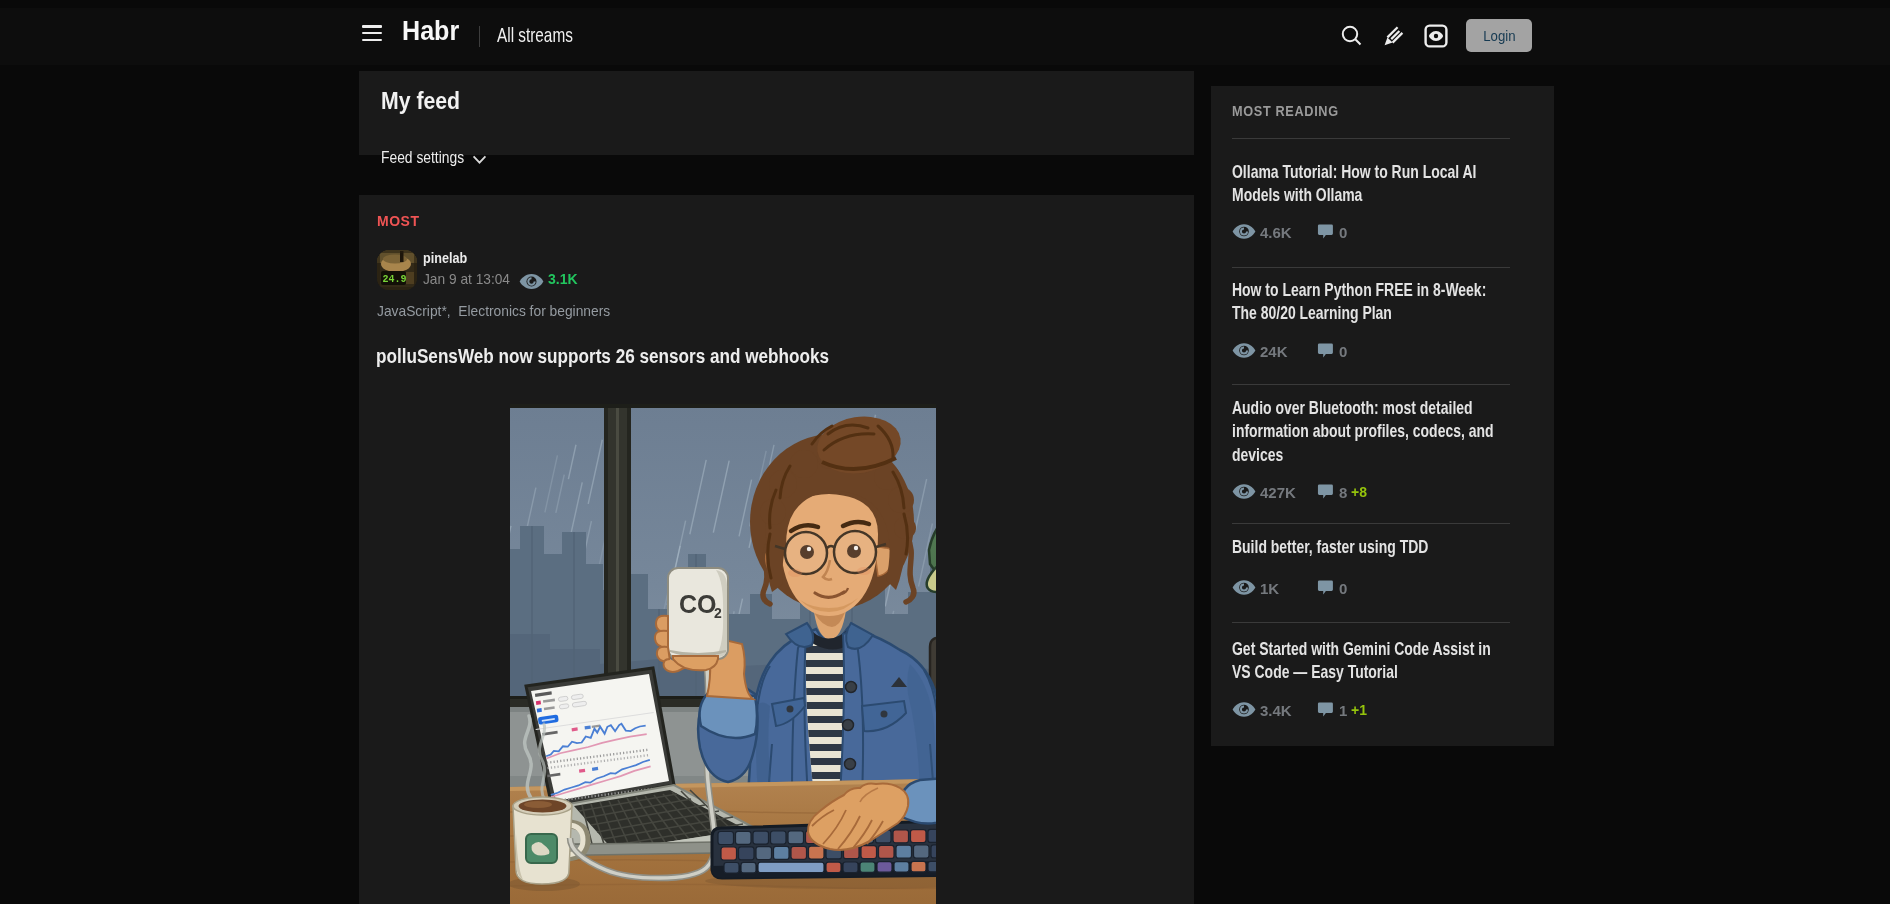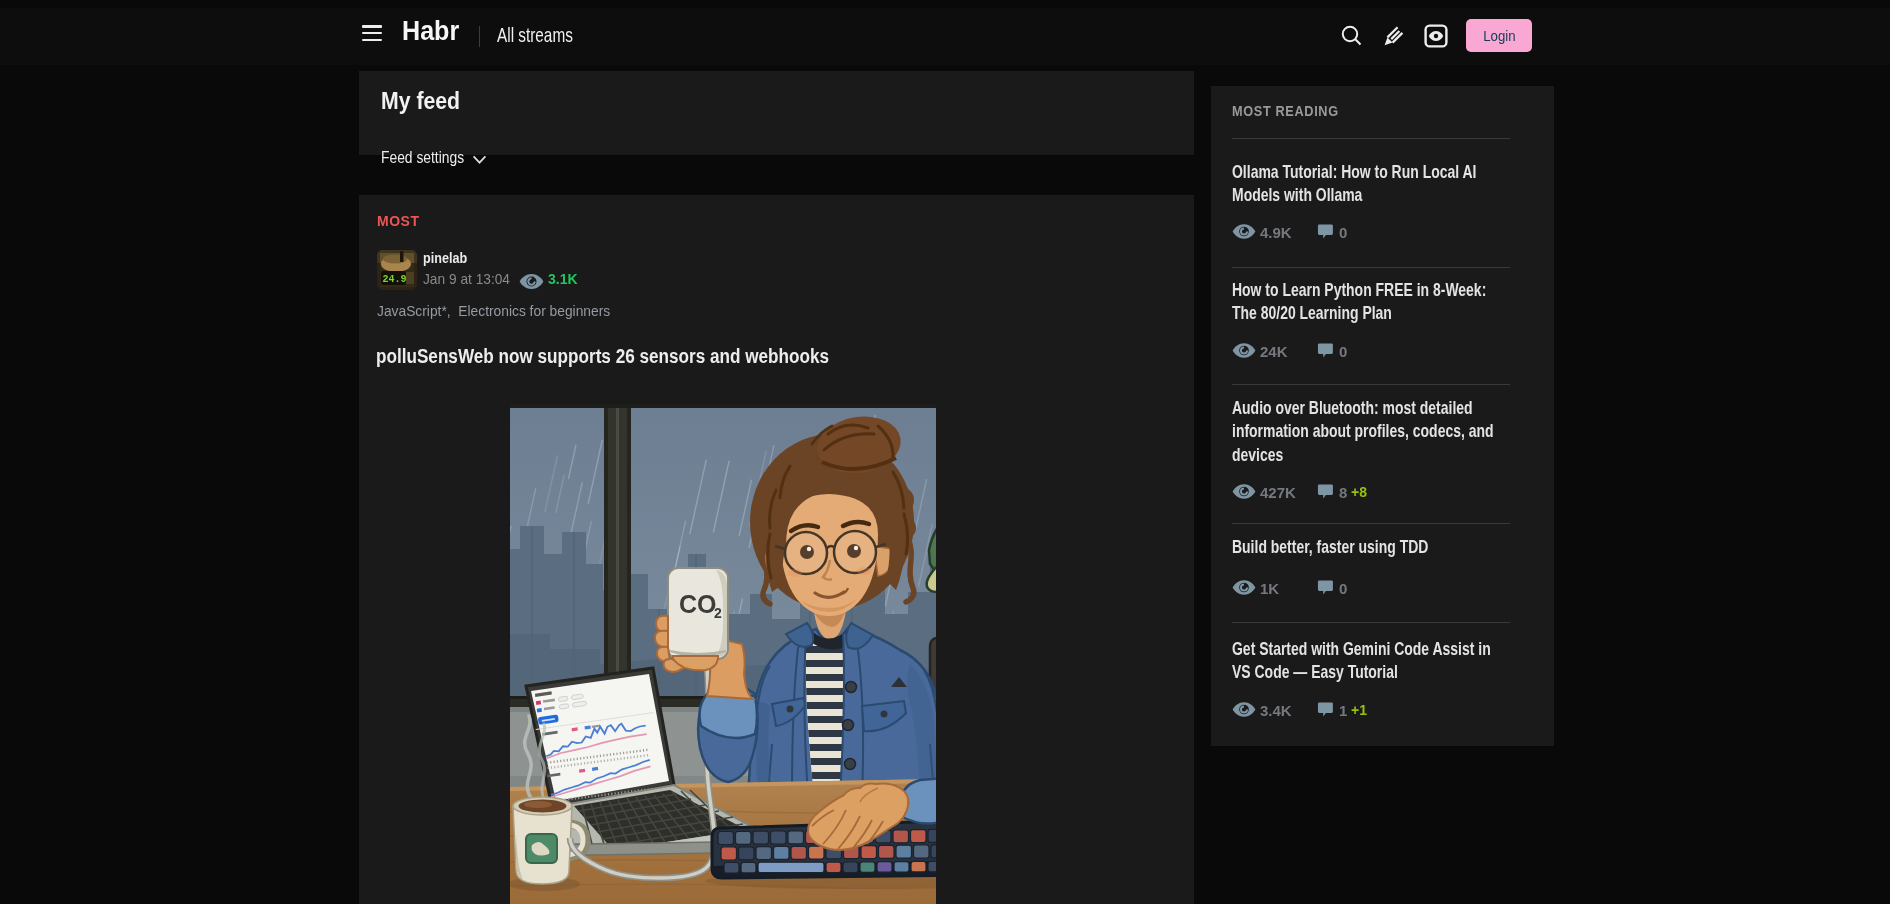--- a/index.html
+++ b/index.html
@@ -4,30 +4,30 @@
 <style>
   * { margin:0; padding:0; box-sizing:border-box; }
   html,body { width:1890px; height:904px; background:#090909; overflow:hidden;
     font-family:"Liberation Sans",sans-serif; }
   .abs { position:absolute; }
   header { position:absolute; left:0; top:0; width:1890px; height:57px; background:#0d0d0d;margin-top:8px; }
   .bar { position:absolute; left:362px; width:19.5px; height:2.5px; background:#ededed; border-radius:1px; }
   .logo { position:absolute; left:402px; top:8px; font-size:27px; font-weight:bold; color:#f7f7f7; transform:scaleX(0.93); transform-origin:left top; }
   .hdrdiv { position:absolute; left:479px; top:18px; width:1px; height:21px; background:#3d3d3d; }
   .allstreams { position:absolute; left:497px; top:15px; font-size:21px; color:#f0f0f0; transform:scaleX(0.73); transform-origin:left top; }
-  .login { position:absolute; left:1466px; top:11px; width:66px; height:33px; background:#f9a8d4;
+  .login { position:absolute; left:1466px; top:11px; width:66px; height:33px; background:#a3a3a3;
     border-radius:5px; color:#163a52; font-size:15px; text-align:center; line-height:33px; }
   .card { position:absolute; background:#1a1a1a; }
   #feedcard { left:359px; top:71px; width:835px; height:84px; }
   #postcard { left:359px; top:195px; width:835px; height:709px; }
   #sidebar  { left:1211px; top:86px; width:343px; height:660px;text-decoration:underline; }
   .myfeed { position:absolute; left:22px; top:15.5px; font-size:24px; font-weight:bold; color:#f2f2f2; transform:scaleX(0.885); transform-origin:left top; }
   .feedset { position:absolute; left:22px; top:77.5px; font-size:16px; color:#ededed; transform:scaleX(0.865); transform-origin:left top; }
   .postlabel { position:absolute; left:18px; top:18px; font-size:14px; font-weight:bold; color:#ef5454; letter-spacing:0.5px; }
-  .avatar { position:absolute; left:18px; top:55px; width:40px; height:40px; border-radius:6px; overflow:hidden; }
+  .avatar { position:absolute; left:18px; top:55px; width:40px; height:40px; border-radius:12px; overflow:hidden; }
   .uname { position:absolute; left:64px; top:55px; font-size:14px; font-weight:bold; color:#ebebeb; transform:scaleX(0.9); transform-origin:left top; }
   .pdate { position:absolute; left:64px; top:75px; font-size:15px; color:#8a8a8a; transform:scaleX(0.915); transform-origin:left top; }
   .pviews { position:absolute; left:189px; top:76px; font-size:14px; font-weight:bold; color:#22c55e; }
   .hubs { position:absolute; left:18px; top:107px; font-size:15px; color:#959ba1; transform:scaleX(0.92); transform-origin:left top; }
   .ptitle { position:absolute; left:17px; top:150px; font-size:20px; font-weight:bold; color:#ededed; transform:scaleX(0.857); transform-origin:left top; white-space:nowrap; }
   .sbhead { position:absolute; left:21px; top:16px; font-size:15.5px; font-weight:bold; color:#9a9a9a; letter-spacing:0.8px; transform:scaleX(0.82); transform-origin:left top; }
   .sbdiv { position:absolute; left:21px; width:278px; height:1px; background:#3a3a3a; }
   .sbtitle { position:absolute; left:21px; font-size:18.5px; font-weight:bold; color:#e3e3e3; line-height:23.4px; white-space:nowrap; transform:scaleX(0.755); transform-origin:left top; }
   .sbstats { position:absolute; left:21px; height:20px; }
   .scount { position:absolute; top:1px; font-size:15px; font-weight:bold; color:#75797e; }
@@ -425,21 +425,21 @@
 <div class="card" id="sidebar">
   <div class="sbhead">MOST READING</div>
   <div class="sbdiv" style="top:52px"></div>
   <div class="sbtitle" style="top:74px">Ollama Tutorial: How to Run Local AI<br>Models with Ollama</div>
   <div class="sbstats" style="top:137px">
       <svg style="position:absolute;left:0;top:0" width="24" height="17" viewBox="0 0 25 17">
         <path d="M12.5 1 C19 1 23.4 6.2 24.2 8.5 C23.4 10.8 19 16 12.5 16 C6 16 1.6 10.8 0.8 8.5 C1.6 6.2 6 1 12.5 1 Z" fill="#7e95a4"></path>
         <circle cx="12.5" cy="8.5" r="5" fill="#1a1a1a"></circle>
         <path d="M12.5 5.3 a3.2 3.2 0 1 0 3.2 3.2" fill="none" stroke="#7e95a4" stroke-width="2"></path>
       </svg>
-      <span class="scount" style="left:28px">4.9K</span>
+      <span class="scount" style="left:28px">4.6K</span>
       <svg style="position:absolute;left:84px;top:0" width="18" height="18" viewBox="0 0 18 18">
         <path d="M2 1 h14 a1.5 1.5 0 0 1 1.5 1.5 v9 a1.5 1.5 0 0 1 -1.5 1.5 h-6.5 l-3 4 v-4 h-4.5 a1.5 1.5 0 0 1 -1.5 -1.5 v-9 A1.5 1.5 0 0 1 2 1 Z" fill="#7e95a4" transform="translate(1.5,0.5) scale(0.88)"></path>
       </svg>
       <span class="scount" style="left:107px">0</span>
     </div>
   <div class="sbdiv" style="top:181px"></div>
   <div class="sbtitle" style="top:192px">How to Learn Python FREE in 8-Week:<br>The 80/20 Learning Plan</div>
   <div class="sbstats" style="top:256px">
       <svg style="position:absolute;left:0;top:0" width="24" height="17" viewBox="0 0 25 17">
         <path d="M12.5 1 C19 1 23.4 6.2 24.2 8.5 C23.4 10.8 19 16 12.5 16 C6 16 1.6 10.8 0.8 8.5 C1.6 6.2 6 1 12.5 1 Z" fill="#7e95a4"></path>

